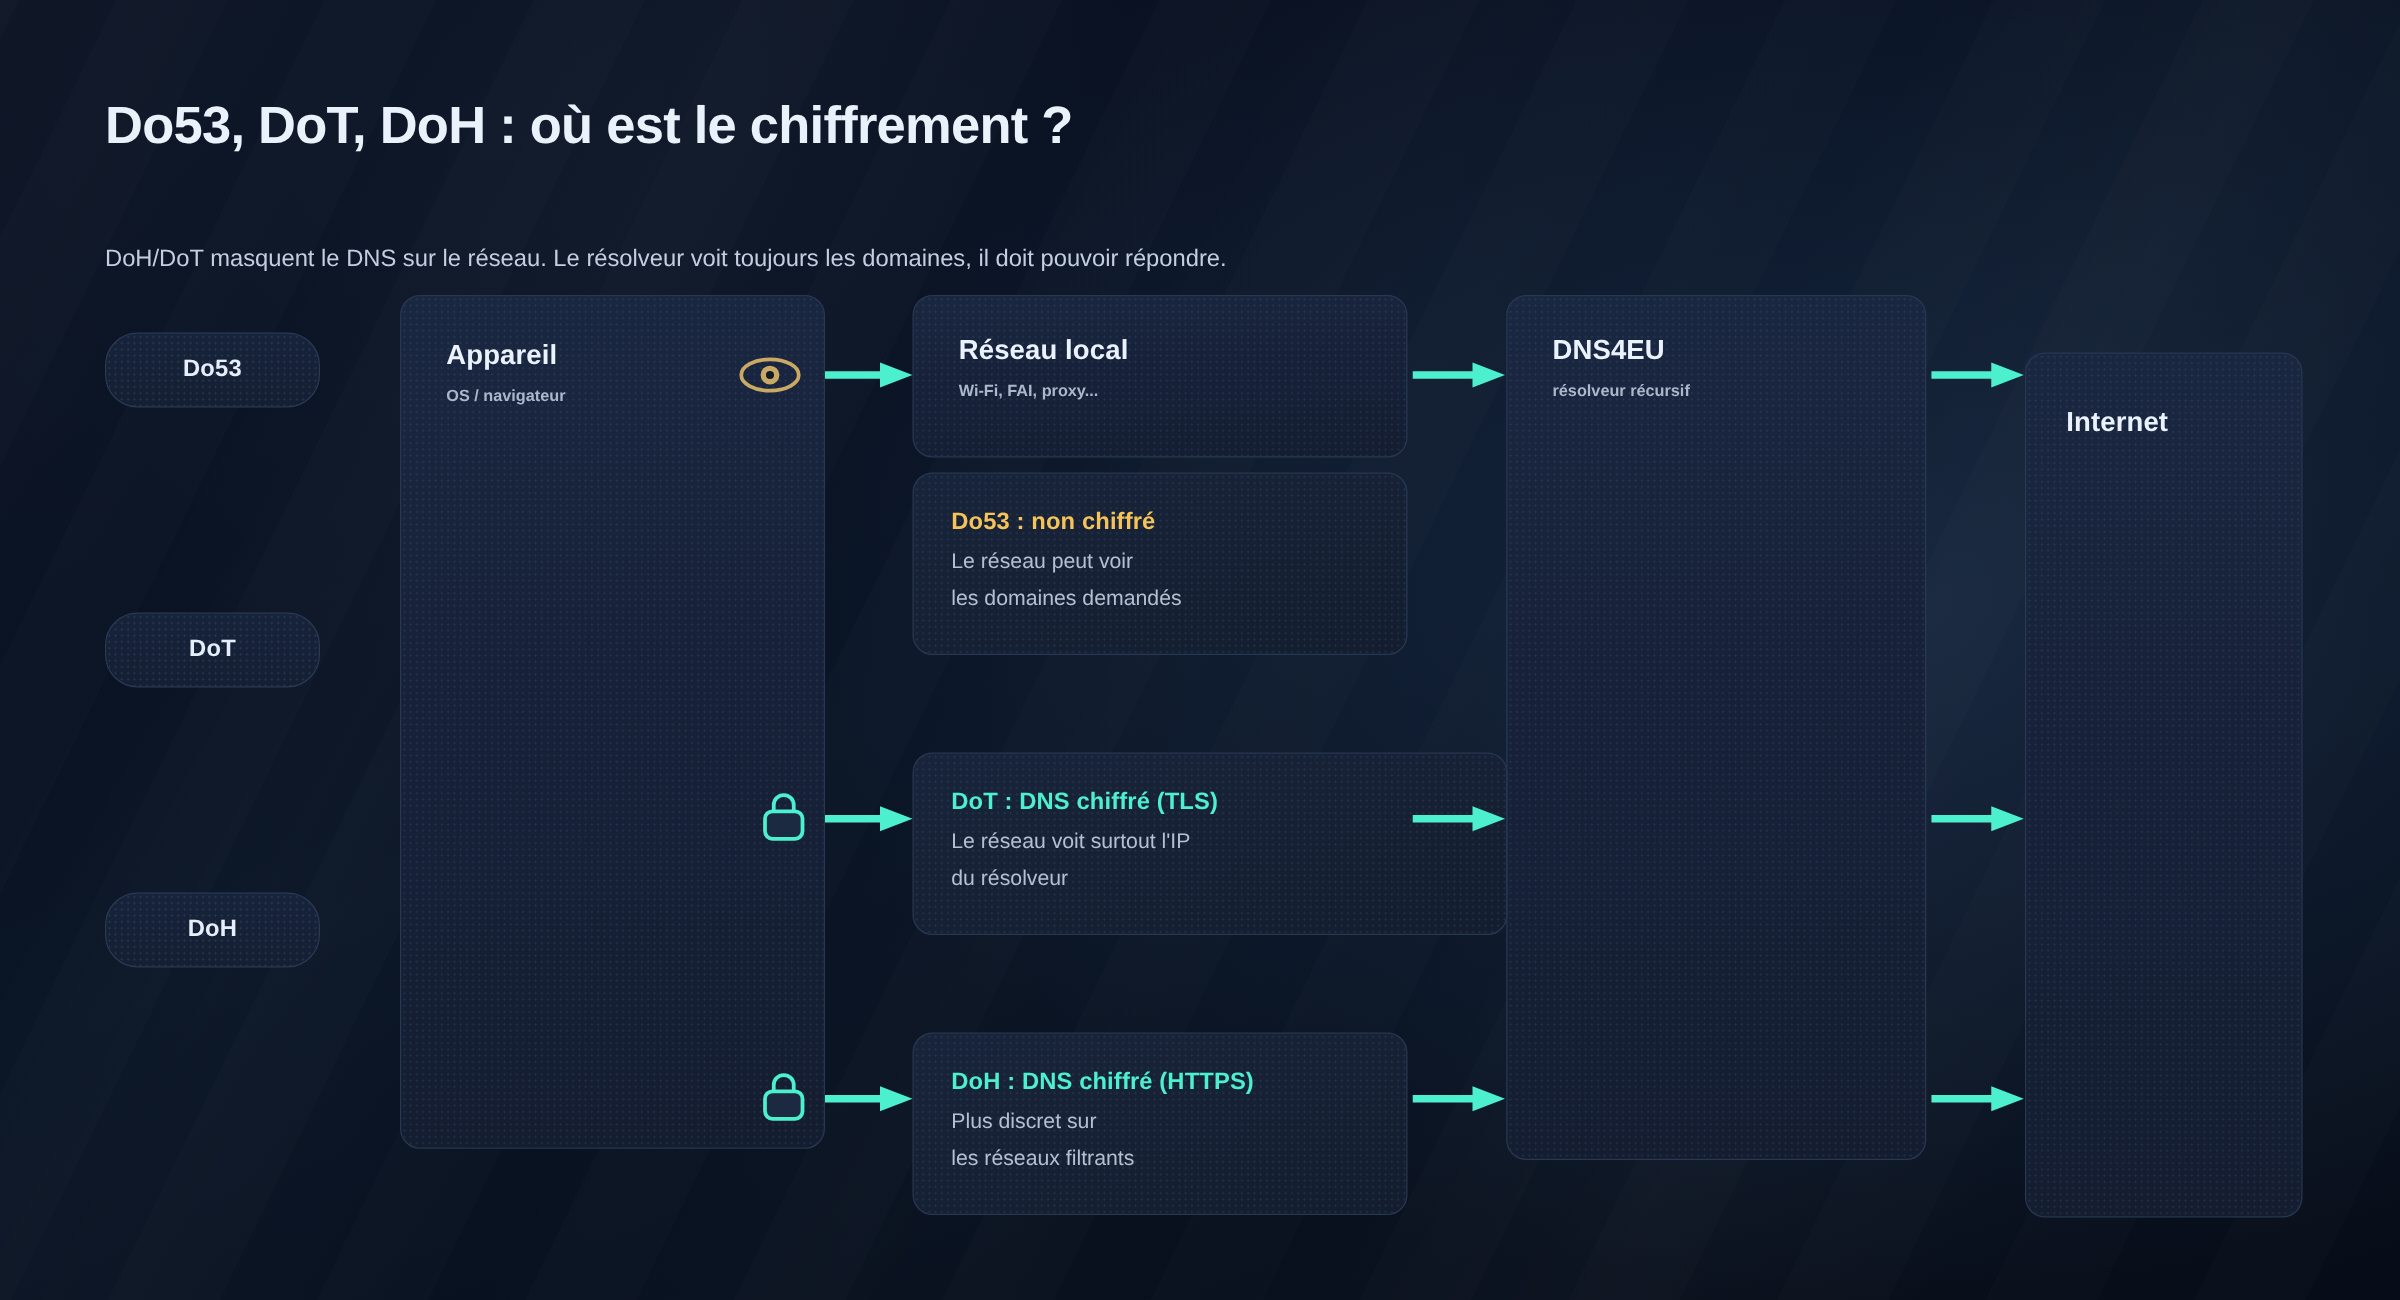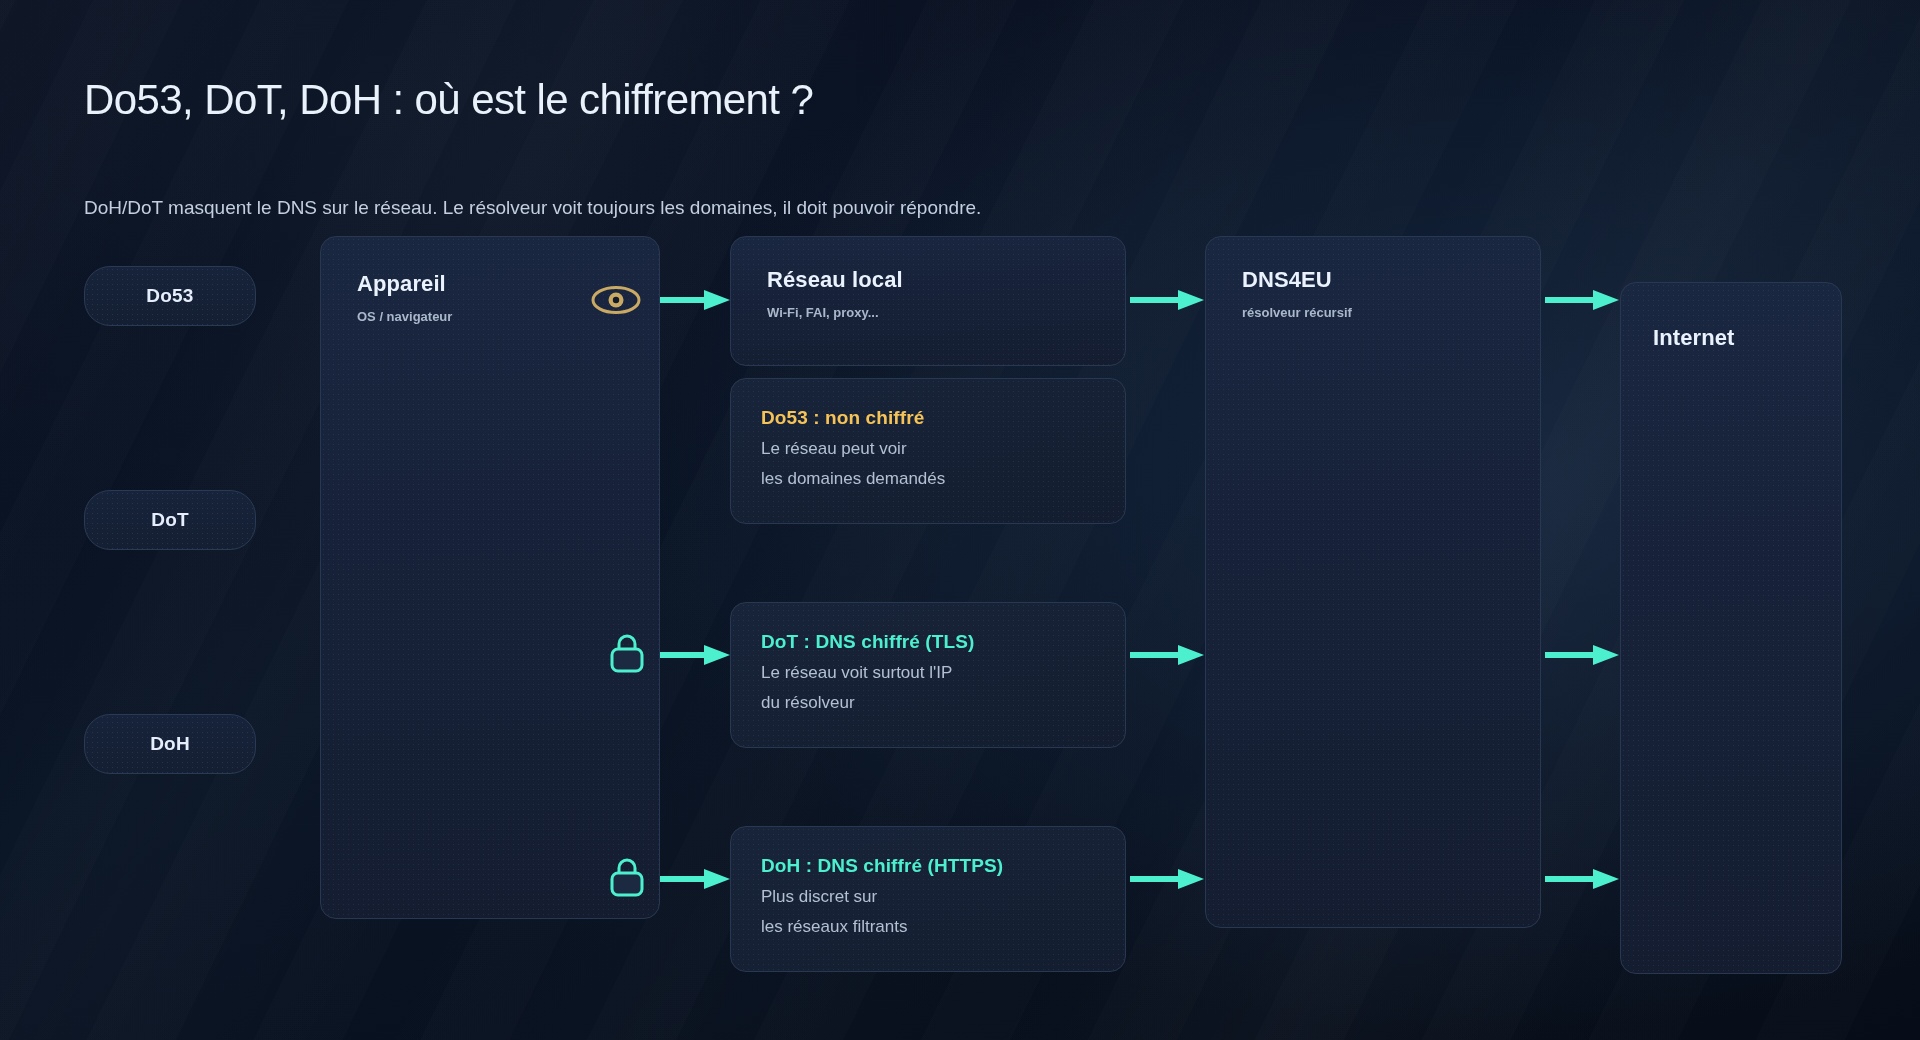--- a/index.html
+++ b/index.html
@@ -46,21 +46,21 @@
       rgba(255,255,255,0.013) 150px);
     pointer-events: none;
   }
 
   
   .page-title {
     position: absolute;
     left: 84px;
     top: 76px;
     font-size: 42px;
-    font-weight: normal;
+    font-weight: bold;
     letter-spacing: -0.6px;
     color: #e9f1fb;
     white-space: nowrap;
   }
   .page-subtitle {
     position: absolute;
     left: 84px;
     top: 160px;
     font-size: 19px;
     color: #c3cfe0;
@@ -147,21 +147,21 @@
   .note-title.mint  { color: #4cf0cf; }
   .note-line { color: #b3c0d2; font-size: 17px; margin-top: 10px; }
 
   
   #card-appareil { left: 320px;  top: 236px;  width: 340px;  height: 683px; padding: 34px 30px 0 36px; }
   #card-reseau   { left: 730px;  top: 236px;  width: 396px;  height: 130px; padding: 30px 0 0 36px; }
   #card-dns4eu   { left: 1205px; top: 236px;  width: 336px;  height: 692px; padding: 30px 0 0 36px; }
   #card-internet { left: 1620px; top: 236px;  width: 222px;  height: 692px; padding: 42px 0 0 32px; margin-top: 46px; }
 
   #note-do53 { left: 730px; top: 378px; width: 396px; height: 146px; padding: 28px 0 0 30px; }
-  #note-dot  { left: 730px; top: 602px; width: 396px; height: 146px; padding: 28px 0 0 30px; }
+  #note-dot  { left: 730px; top: 602px; width: 476px; height: 146px; padding: 28px 0 0 30px; }
   #note-doh  { left: 730px; top: 826px; width: 396px; height: 146px; padding: 28px 0 0 30px; }
 
   
   .arrow {
     position: absolute;
     height: 22px;
     display: block;
   }
 
   

